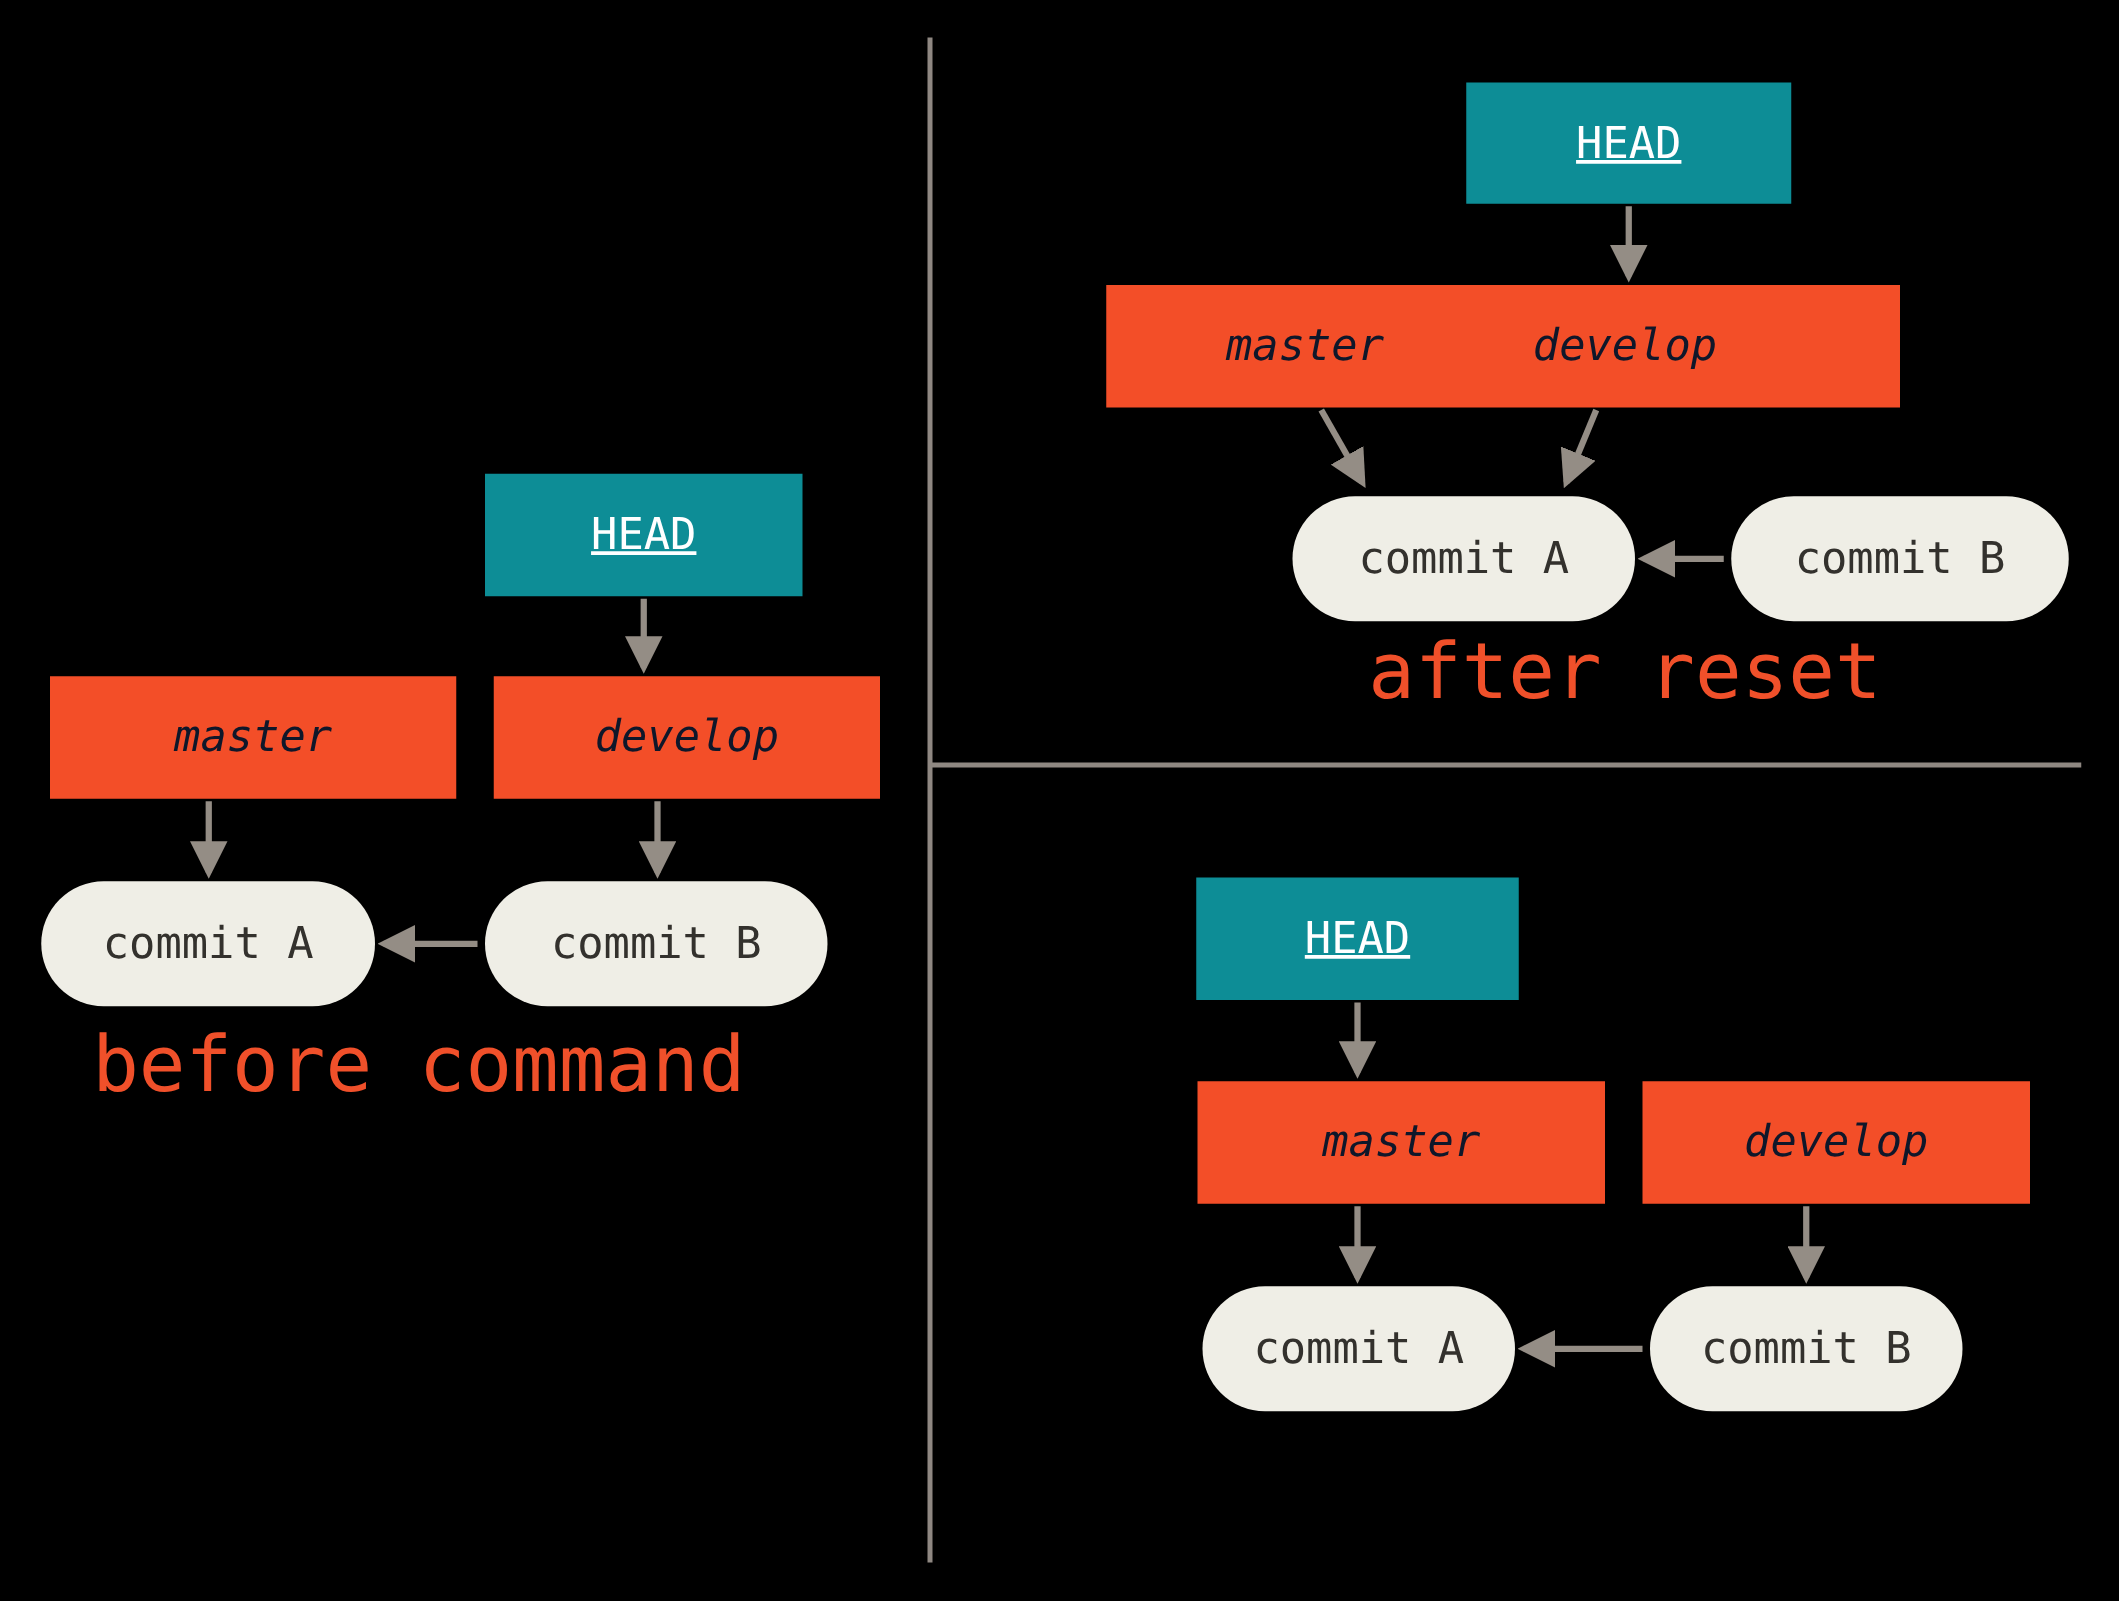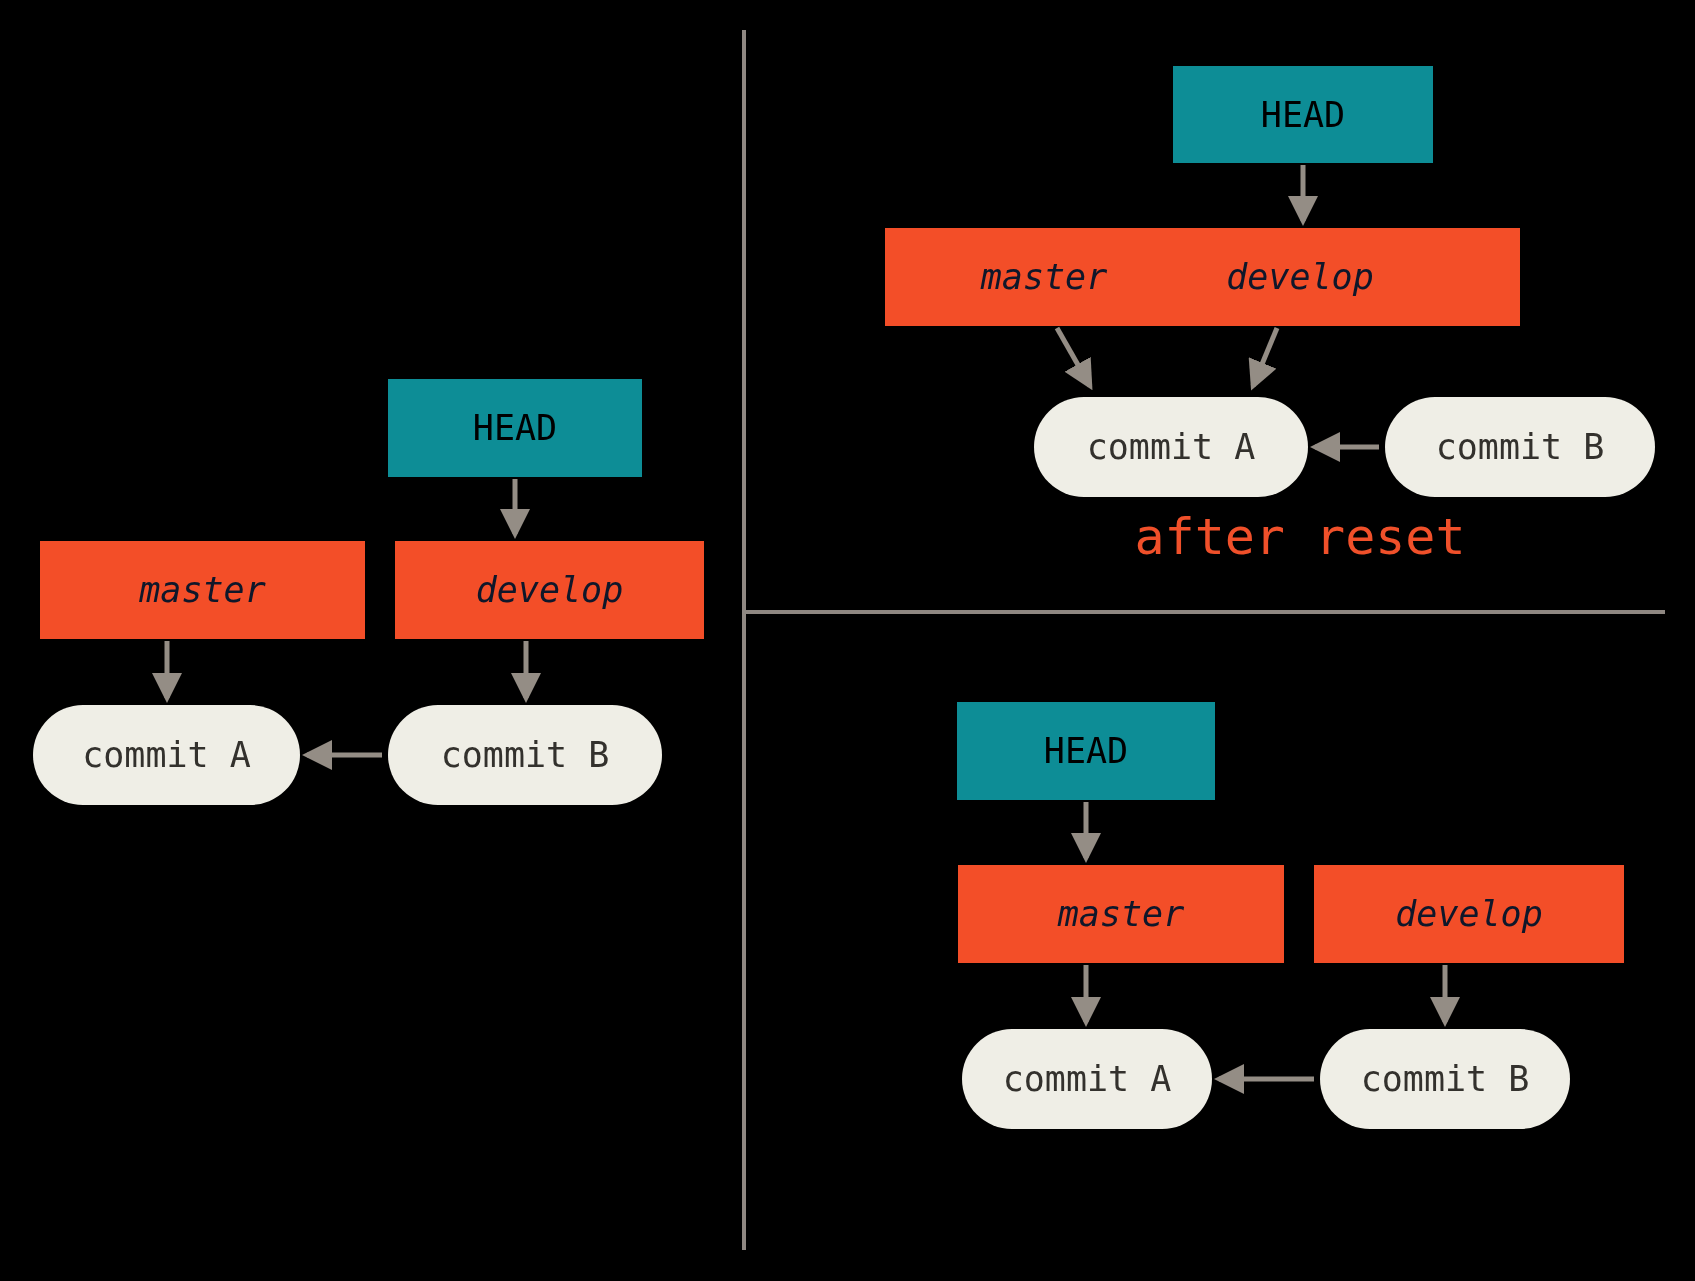--- a/index.html
+++ b/index.html
@@ -12,36 +12,36 @@
     font-family: "DejaVu Sans Mono", monospace;
   }
   .box {
     position: absolute;
     display: flex;
     align-items: center;
     justify-content: center;
     font-size: 35px;
     white-space: nowrap;
   }
-  .teal   { background: var(--teal); color: #000000; }
+  .teal   { background: var(--teal); color: #ffffff; text-decoration: underline; }
   .orange { background: var(--orange); color: #0f172a; font-style: italic; }
   .bubble {
     background: var(--bubble);
     color: var(--bubble_text);
     border-radius: 50px;
   }
   .wide-label {
     position: absolute;
     top: 50%;
     transform: translate(-50%, -50%);
   }
   .caption {
     position: absolute;
     transform: translate(-50%, -50%);
-    font-size: 50px;
+    font-size: 62px;
     color: var(--caption);
     white-space: nowrap;
   }
   svg.overlay { position: absolute; left: 0; top: 0; }
   .arrow-line { stroke: var(--arrow); stroke-width: 5; fill: none; }
   .divider-line { stroke: var(--divider); stroke-width: 4; fill: none; }
   #ah path { fill: var(--arrow); }
 </style>
 </head>
 <body>
@@ -77,20 +77,21 @@
   <div class="box teal" style="left:388px;top:379px;width:254px;height:98px">HEAD</div>
 
   <div class="box orange" style="left:40px;top:541px;width:325px;height:98px">master</div>
 
   <div class="box orange" style="left:395px;top:541px;width:309px;height:98px">develop</div>
 
   <div class="box bubble" style="left:33px;top:705px;width:267px;height:100px">commit A</div>
 
   <div class="box bubble" style="left:388px;top:705px;width:274px;height:100px">commit B</div>
 
+  <div class="caption" style="left:335px;top:851px">before command</div>
 
   <div class="box teal" style="left:1173px;top:66px;width:260px;height:97px">HEAD</div>
 
   <div class="box orange" style="left:885px;top:228px;width:635px;height:98px">
     <span class="wide-label" style="left:159px">master</span>
     <span class="wide-label" style="left:415px">develop</span>
   </div>
 
   <div class="box bubble" style="left:1034px;top:397px;width:274px;height:100px">commit A</div>
 

